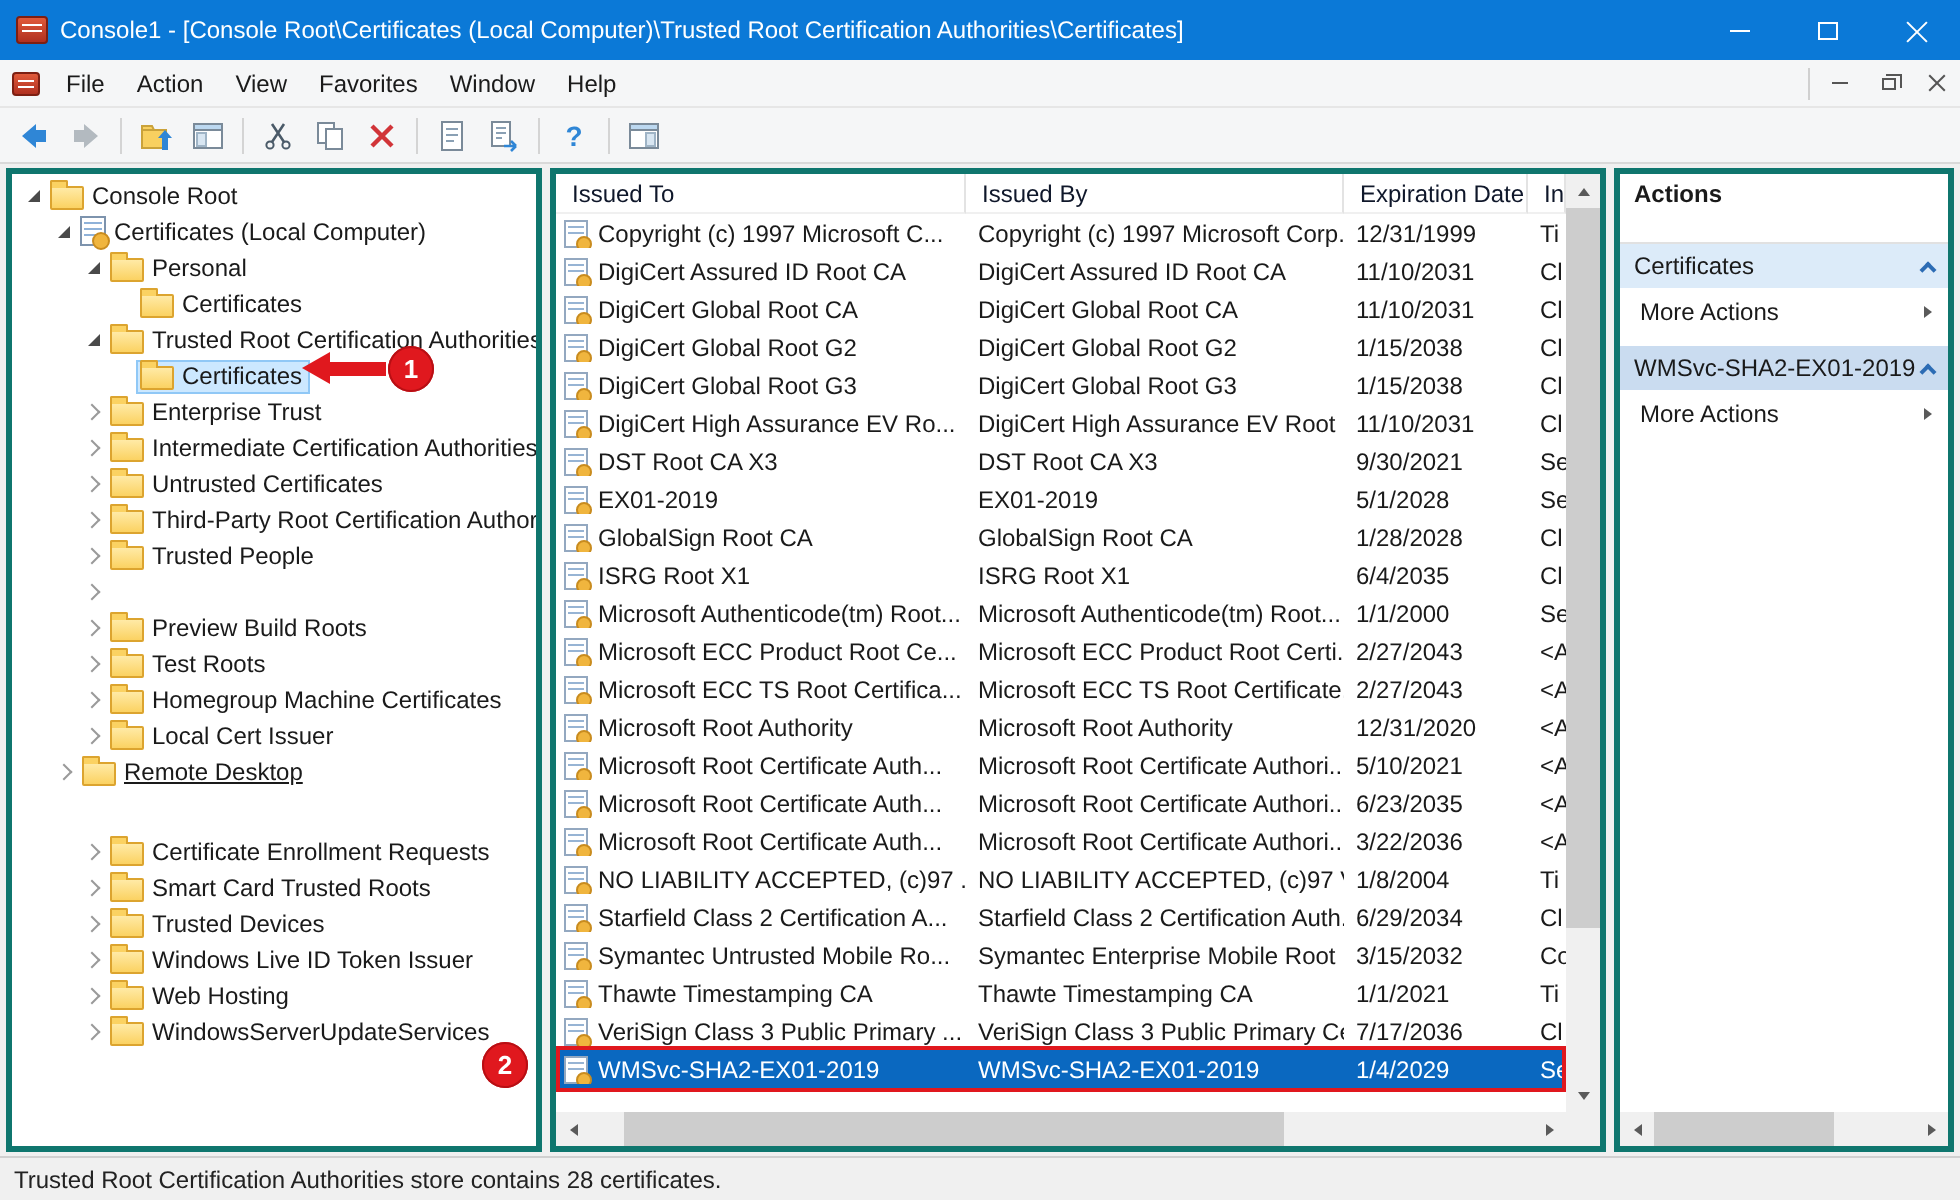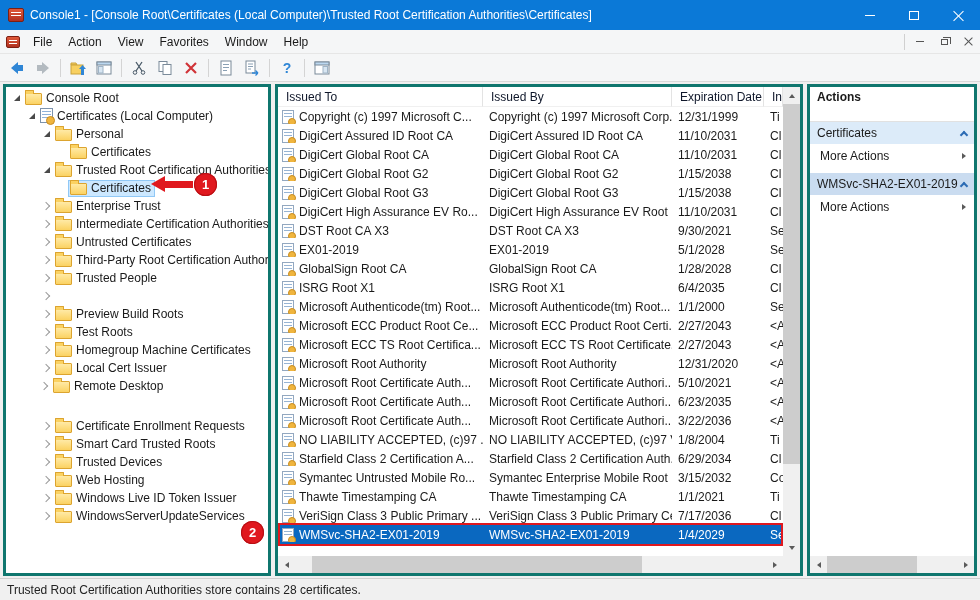--- a/index.html
+++ b/index.html
@@ -379,21 +379,21 @@
       </div>
 
       <div class="tree-row" style="padding-left: 34px;">
         <span class="expander collapsed"></span>
         <span class="node-body">
           <span class="t-icon folder"></span>
           <span>Local Cert Issuer</span>
         </span>
       </div>
 
-      <div class="tree-row" style="padding-left: 32px;">
+      <div class="tree-row" style="padding-left: 20px; text-decoration: underline;">
         <span class="expander collapsed"></span>
         <span class="node-body">
           <span class="t-icon folder"></span>
           <span>Remote Desktop</span>
         </span>
       </div>
 
       <div class="tree-row" style="padding-left: 34px; margin-top: 22px;">
         <span class="expander collapsed"></span>
         <span class="node-body">
@@ -415,29 +415,29 @@
         <span class="node-body">
           <span class="t-icon folder"></span>
           <span>Trusted Devices</span>
         </span>
       </div>
 
       <div class="tree-row" style="padding-left: 34px;">
         <span class="expander collapsed"></span>
         <span class="node-body">
           <span class="t-icon folder"></span>
+          <span>Windows Live ID Token Issuer</span>
+        </span>
+      </div>
+
+      <div class="tree-row" style="padding-left: 34px;">
+        <span class="expander collapsed"></span>
+        <span class="node-body">
+          <span class="t-icon folder"></span>
           <span>Web Hosting</span>
-        </span>
-      </div>
-
-      <div class="tree-row" style="padding-left: 34px;">
-        <span class="expander collapsed"></span>
-        <span class="node-body">
-          <span class="t-icon folder"></span>
-          <span>Windows Live ID Token Issuer</span>
         </span>
       </div>
 
       <div class="tree-row" style="padding-left: 34px;">
         <span class="expander collapsed"></span>
         <span class="node-body">
           <span class="t-icon folder"></span>
           <span>WindowsServerUpdateServices</span>
         </span>
       </div>

